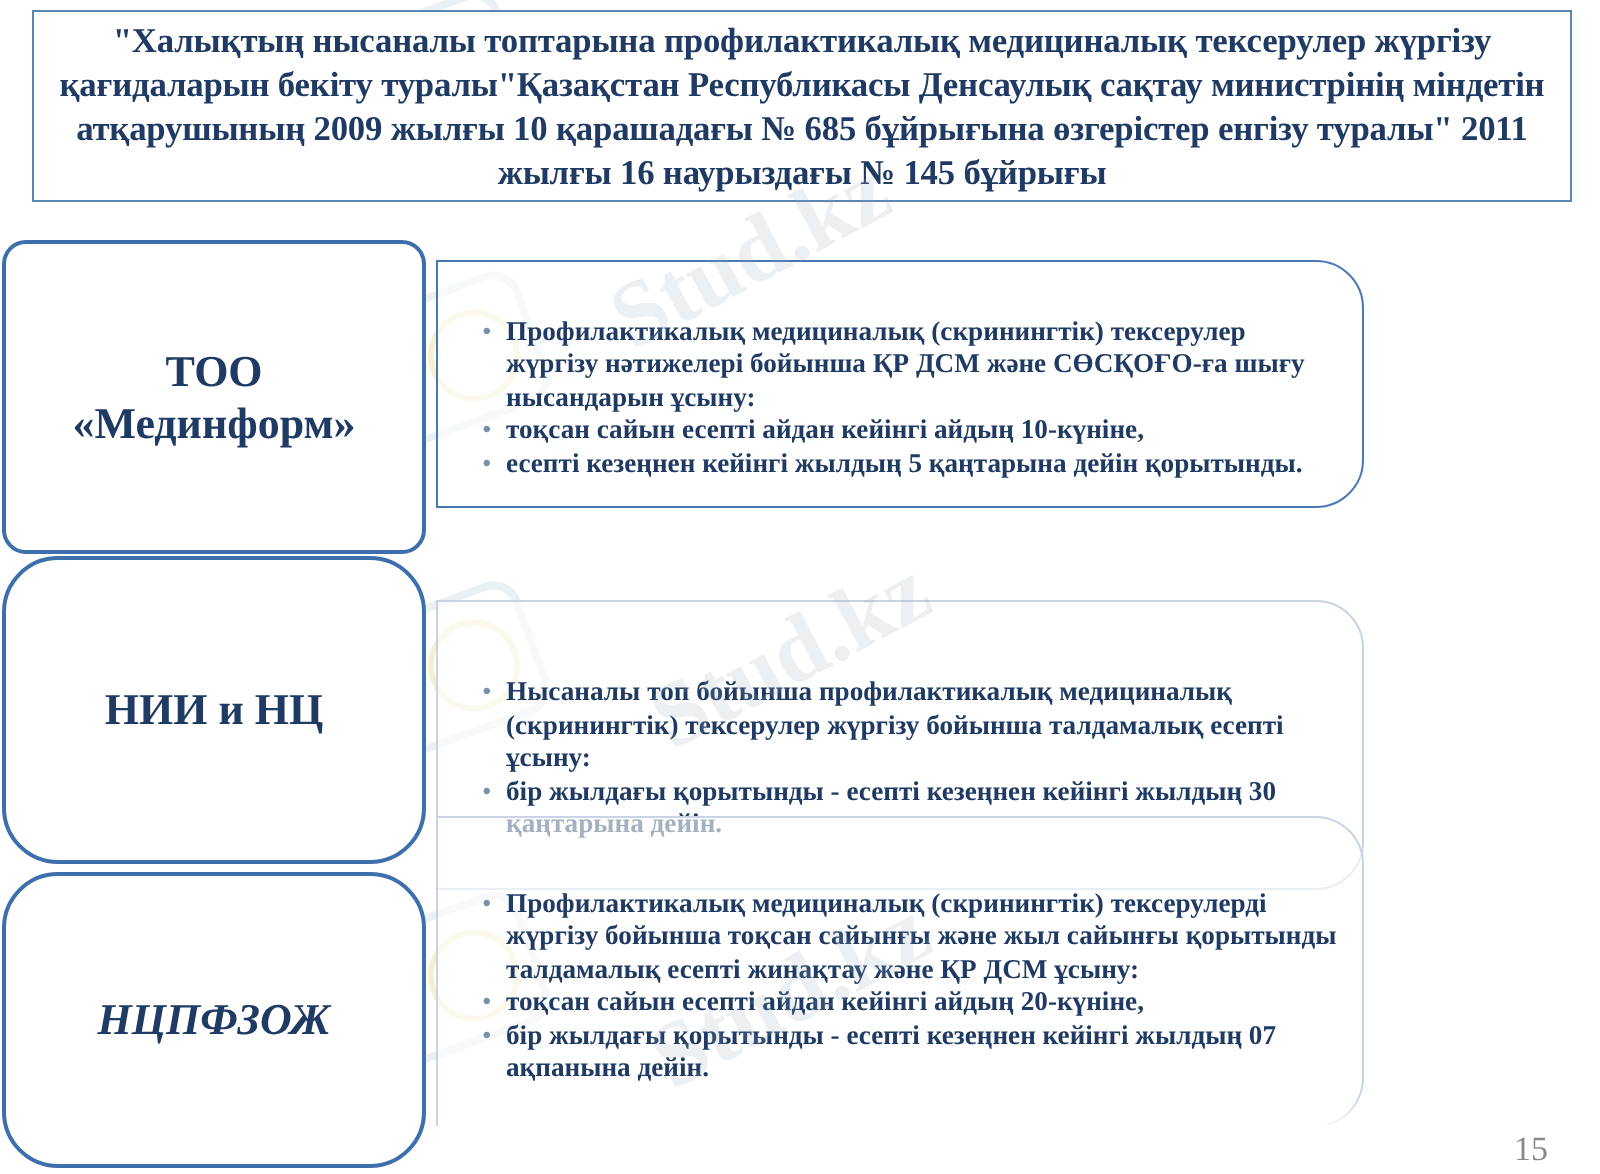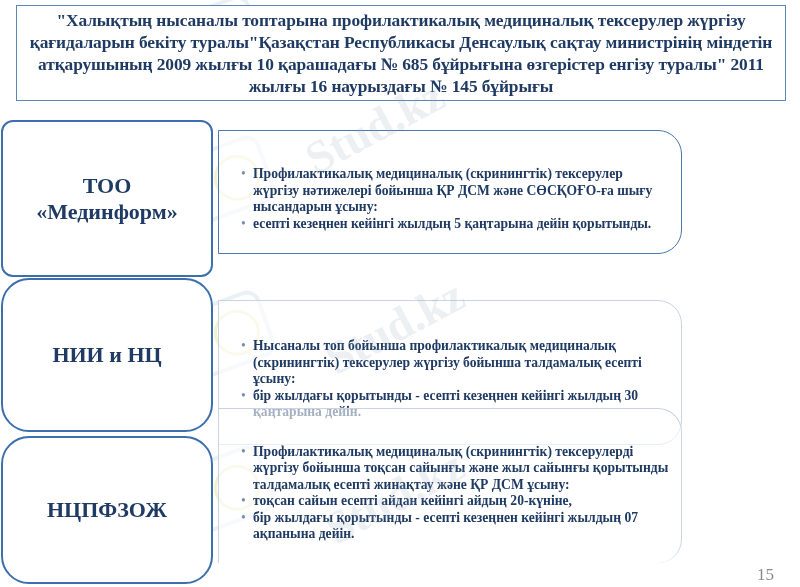--- a/index.html
+++ b/index.html
@@ -18,21 +18,21 @@
     }
 
     .label-box {
       position: absolute; left: 1px; width: 212px;
       border: 2px solid #3e6fad; border-radius: 28px; background: #ffffff;
       display: flex; align-items: center; justify-content: center; text-align: center;
     }
     .label-text { font-weight: bold; font-size: 22px; line-height: 26px; color: #1f3a63; }
     #lb1 { top: 120px; height: 157px; border-radius: 12px; }
     #lb2 { top: 278px; height: 154px; }
-    #lb3 { top: 436px; height: 148px; }
+    #lb3 { top: 436px; height: 148px; font-style: italic; }
 
     .content-box {
       position: absolute; left: 218px; width: 464px; background: rgba(255,255,255,0.6);
       border-radius: 0 24px 24px 0;
       padding: 14px 12px 0 22px;
       display: flex; flex-direction: column; justify-content: center;
     }
     #cb1 { top: 130px; height: 124px; border: 1.5px solid #4a78b2; }
     #cb2 { top: 280px; height: 145px; border: 1.5px solid #c9d3e3; margin-top: 20px; }
     #cb3 { top: 408px; height: 155px; border: 1.5px solid #c9d3e3; border-bottom: none; }
@@ -74,20 +74,21 @@
 <div class="title-box">
   <div class="title-text">"Халықтың нысаналы топтарына профилактикалық медициналық тексерулер жүргізу қағидаларын бекіту туралы"Қазақстан Республикасы Денсаулық сақтау министрінің міндетін атқарушының 2009 жылғы 10 қарашадағы № 685 бұйрығына өзгерістер енгізу туралы" 2011 жылғы 16 наурыздағы № 145 бұйрығы</div>
 </div>
 
 <div class="label-box" id="lb1">
   <div class="label-text" style="width:170px;">ТОО «Мединформ»</div>
 </div>
 <div class="content-box" id="cb1">
   <ul class="bullets">
     <li>Профилактикалық медициналық (скринингтік) тексерулер жүргізу нәтижелері бойынша ҚР ДСМ және СӨСҚОҒО-ға шығу нысандарын ұсыну:</li>
+    <li>тоқсан сайын есепті айдан кейінгі айдың 10-күніне,</li>
     <li>есепті кезеңнен кейінгі жылдың 5 қаңтарына дейін қорытынды.</li>
   </ul>
 </div>
 
 <div class="label-box" id="lb2">
   <div class="label-text">НИИ и НЦ</div>
 </div>
 <div class="content-box" id="cb2">
   <ul class="bullets">
     <li>Нысаналы топ бойынша профилактикалық медициналық (скринингтік) тексерулер жүргізу бойынша талдамалық есепті ұсыну:</li>

